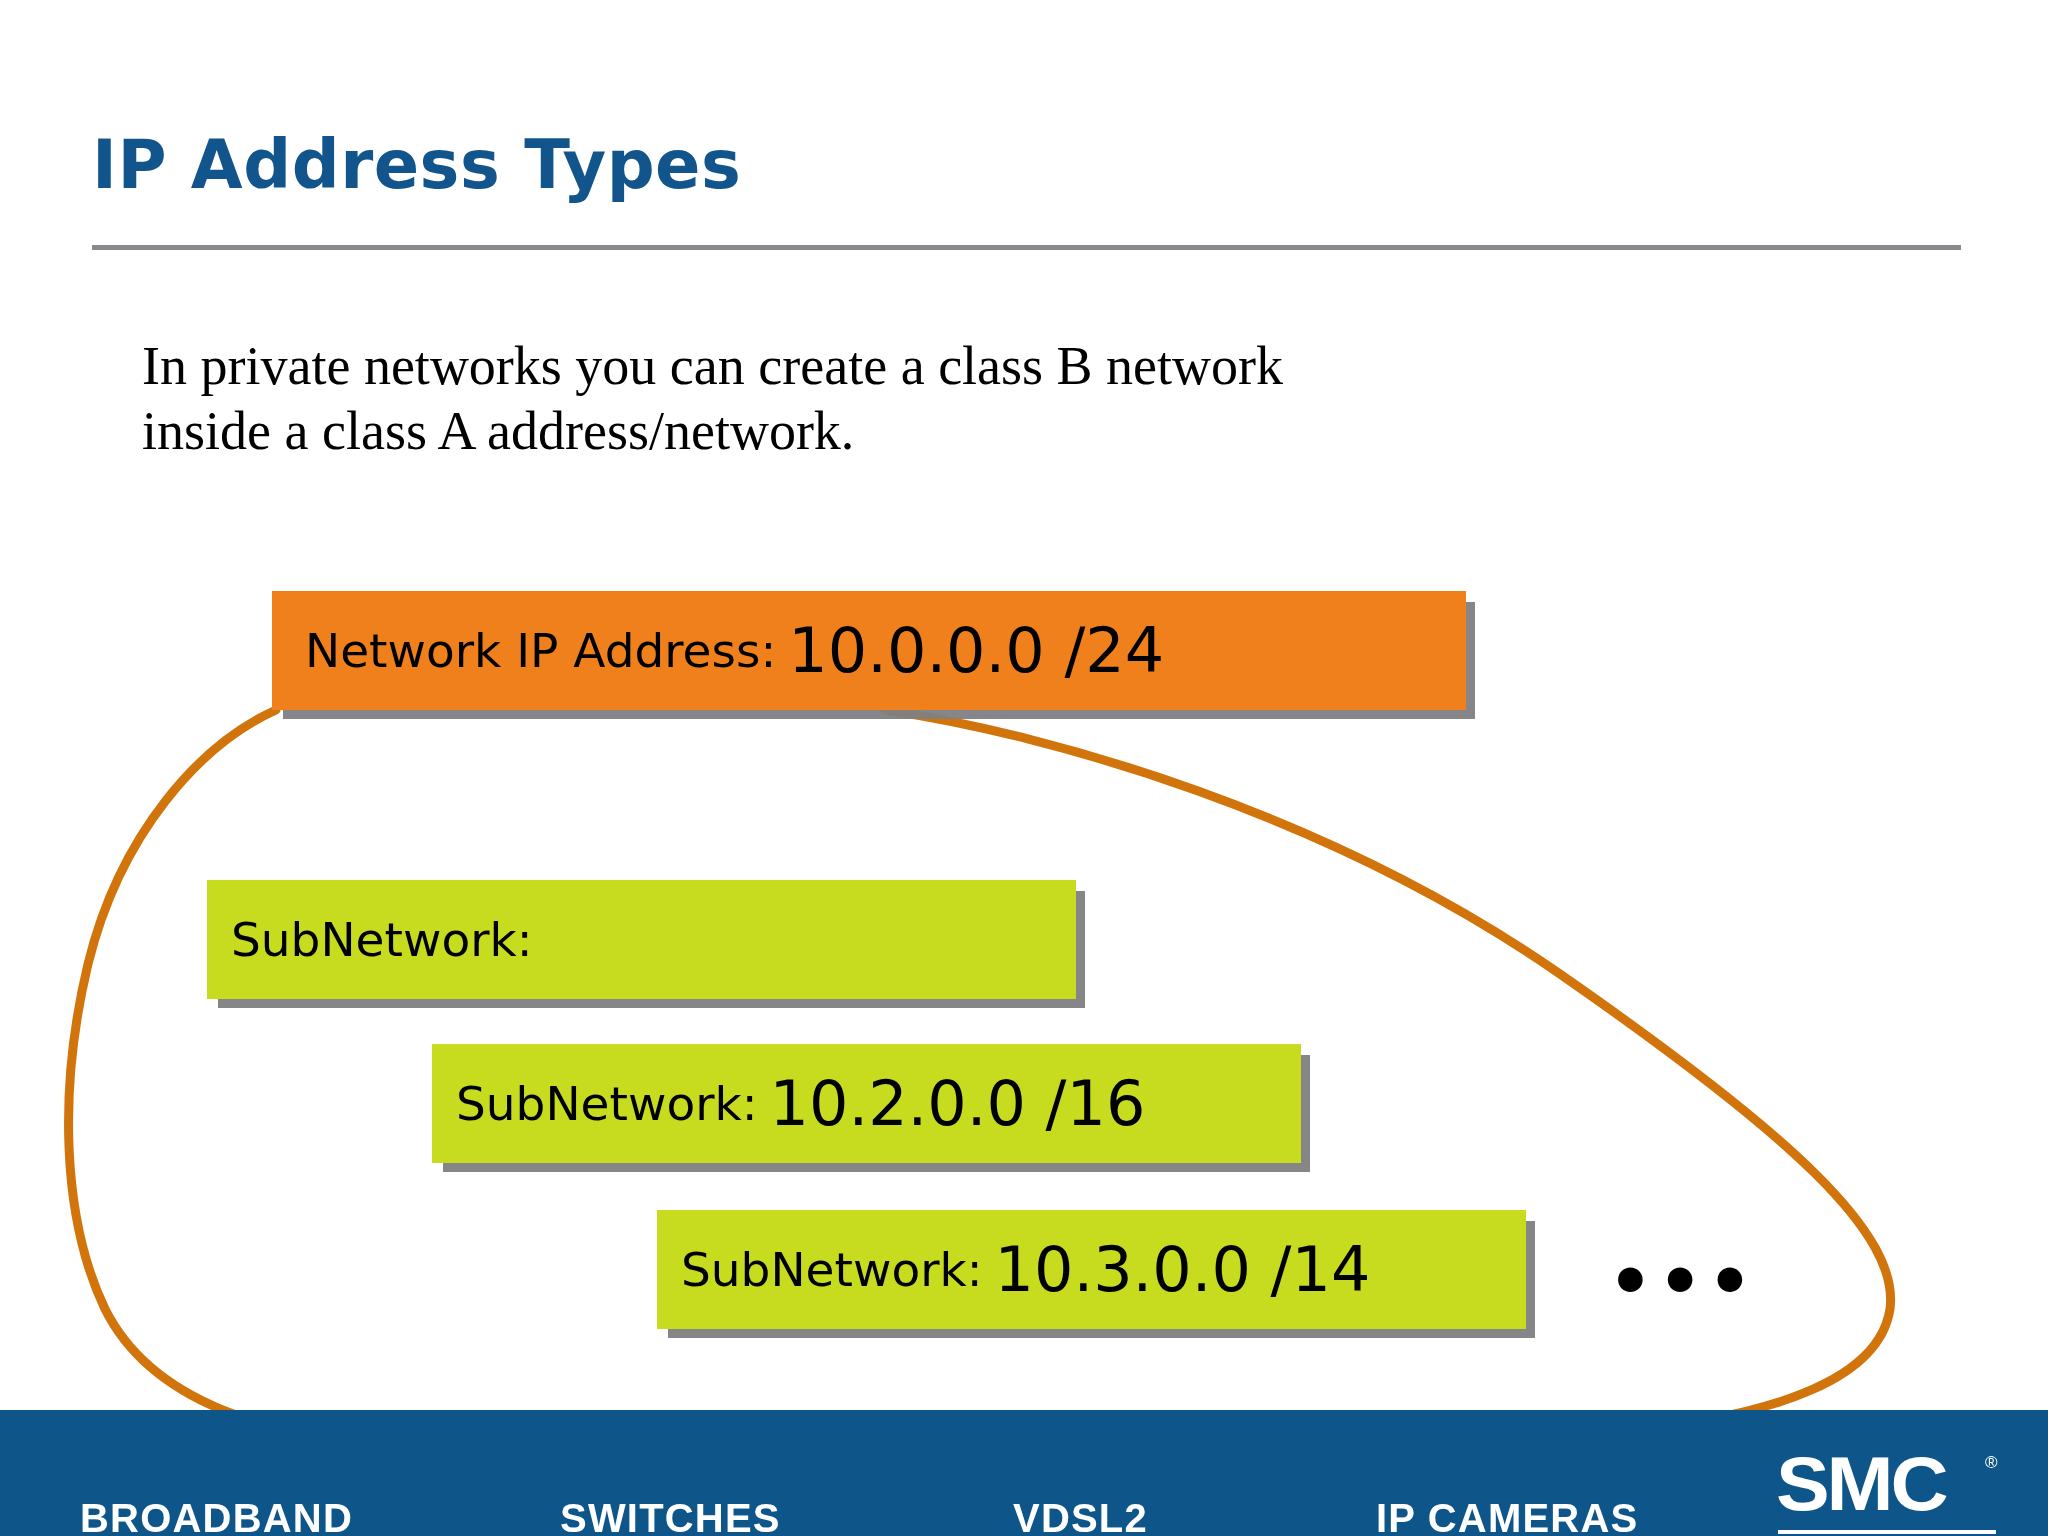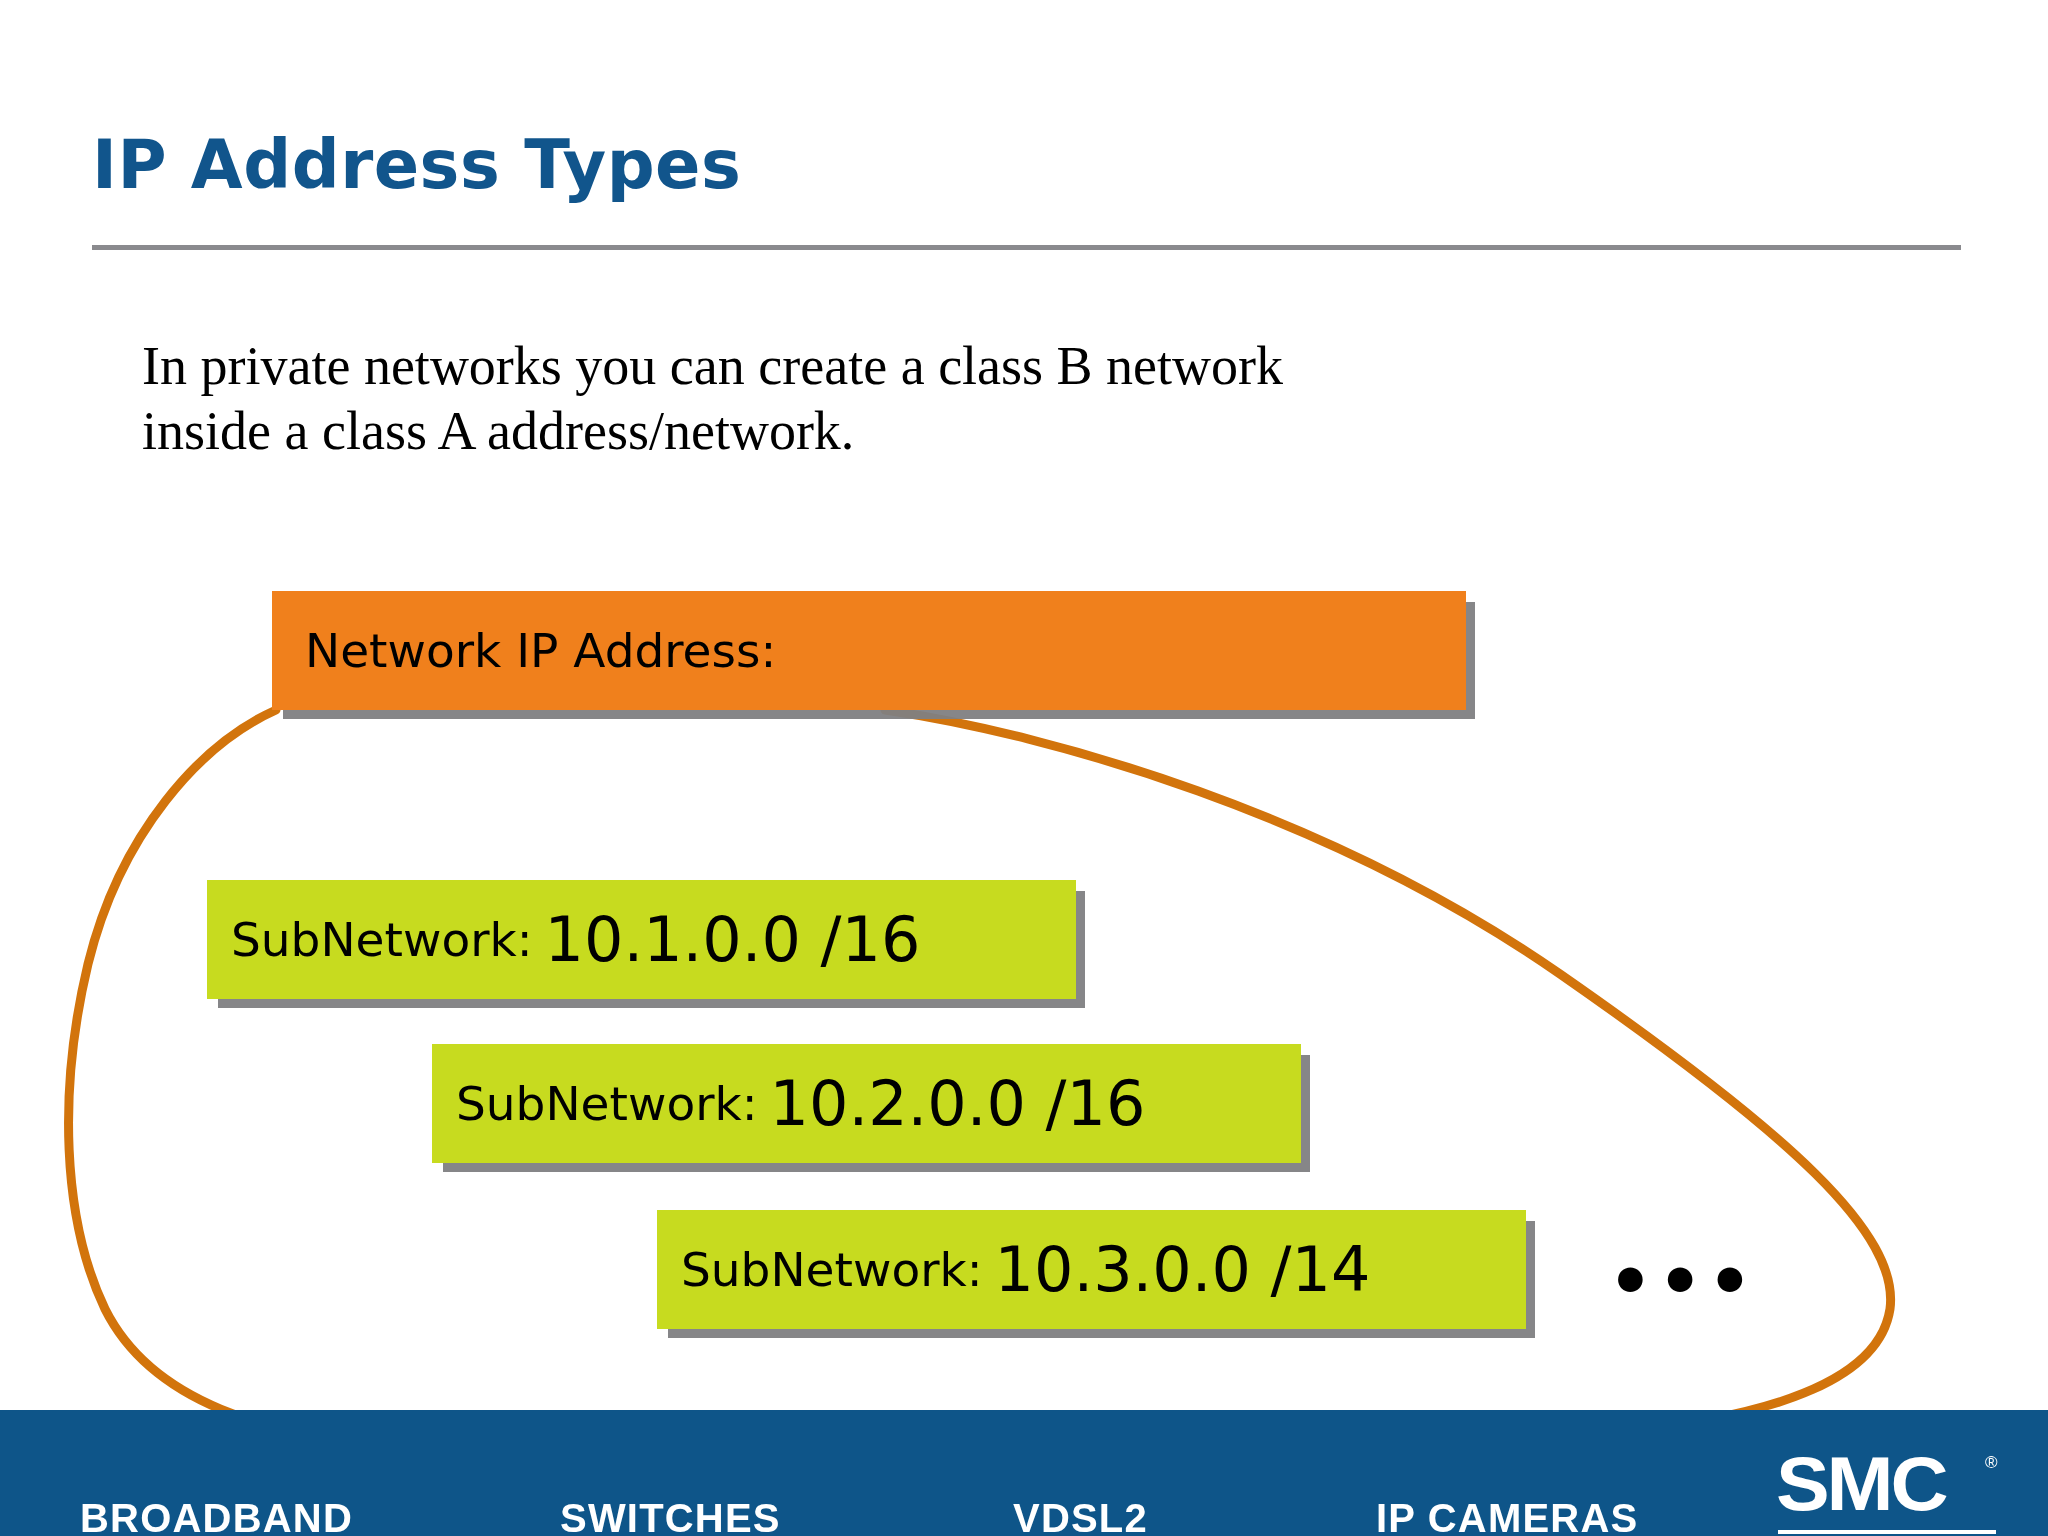--- a/index.html
+++ b/index.html
@@ -216,25 +216,25 @@
              C 58 1045, 62 1175, 105 1265
              C 150 1355, 260 1395, 430 1406
              C 700 1424, 1250 1418, 1600 1390
              C 1790 1373, 1880 1330, 1890 1265
              C 1900 1190, 1790 1090, 1560 930
              C 1330 770, 1050 690, 885 666" fill="none" stroke="#D2740C" stroke-width="9" stroke-linecap="round" stroke-linejoin="round"></path>
   </svg>
 
   <div class="box" id="box-network">
     <span class="lbl">Network IP Address:</span>
+    <span class="ip">10.0.0.0 /24</span>
   </div>
 
   <div class="box" id="box-sub1">
     <span class="lbl">SubNetwork:</span>
-    <span class="ip">10.1.0.0 /16</span>
   </div>
 
   <div class="box" id="box-sub2">
     <span class="lbl">SubNetwork:</span>
     <span class="ip">10.2.0.0 /16</span>
   </div>
 
   <div class="box" id="box-sub3">
     <span class="lbl">SubNetwork:</span>
     <span class="ip">10.3.0.0 /14</span>

